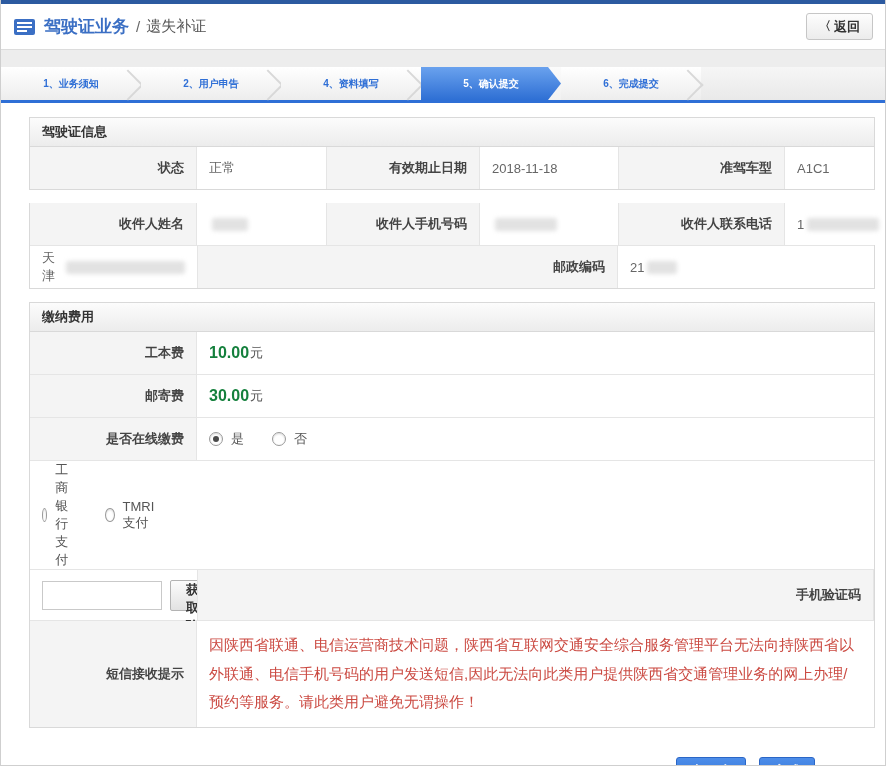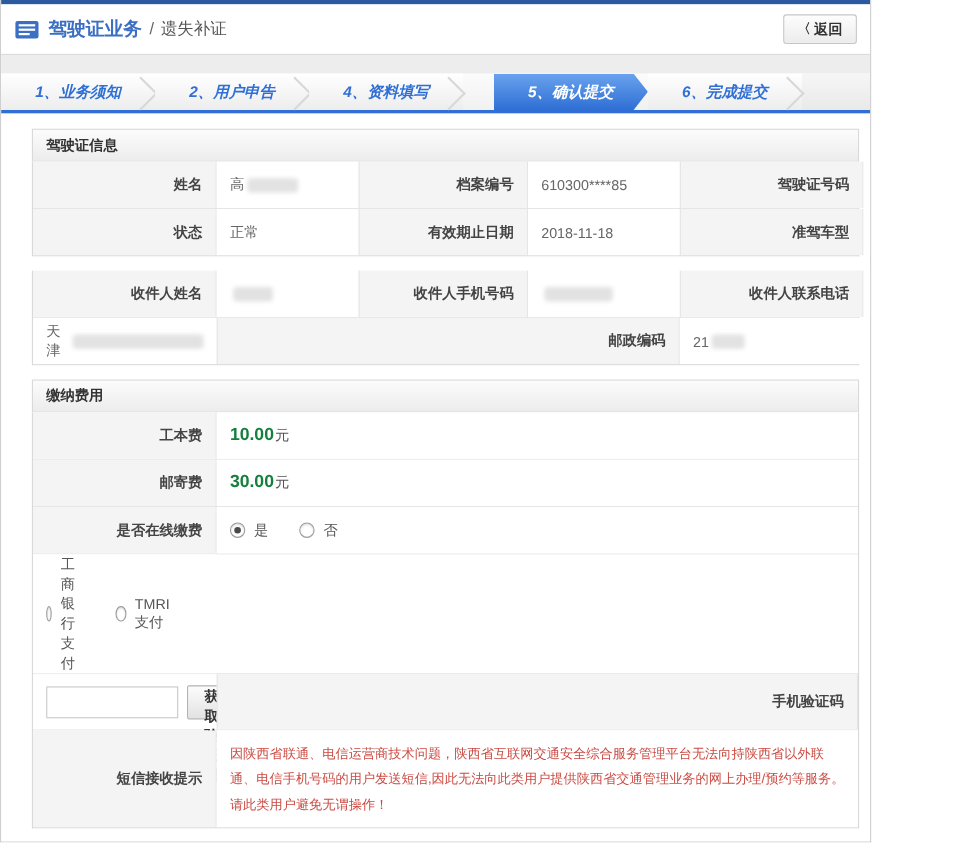--- a/index.html
+++ b/index.html
@@ -1,35 +1,35 @@
 <!DOCTYPE html>
 <html><head>
 <meta charset="utf-8">
 <style>
   * { margin:0; padding:0; box-sizing:border-box; }
   body { font-family:"Liberation Sans","DejaVu Sans",sans-serif; background:#fff; }
-  .page { width:792px; height:766px; border:1px solid #cfcfcf; border-top:none; background:#fff; overflow:hidden; }
+  .page { width:886px; height:766px; border:1px solid #cfcfcf; border-top:none; background:#fff; overflow:hidden; }
   .top-accent { height:4px; background:#2c5aa0; }
 
   
   .page-header { height:45px; display:flex; align-items:center; justify-content:space-between; padding:0 12px; background:#fff; }
   .title-area { display:flex; align-items:center; }
   .title-main { color:#3b6fc4; font-size:17px; font-weight:bold; margin:0 7px 0 8px; }
   .title-sep { color:#666; font-size:15px; margin-right:6px; }
   .title-sub { color:#555; font-size:15px; }
   .back-btn { height:27px; padding:0 12px; background:linear-gradient(#fdfdfd,#ececec); border:1px solid #c6c6c6; border-radius:3px; font-size:13px; color:#333; font-weight:bold; display:flex; align-items:center; gap:3px; cursor:pointer; font-family:inherit; }
   .back-chevron { font-size:12px; font-weight:bold; }
 
   .sub-band { height:18px; background:#ededed; border-top:1px solid #dcdcdc; }
 
   
   .steps { display:flex; height:36px; background:linear-gradient(#fbfbfb,#f1f1f1); border-bottom:3px solid #2f6fd6; }
-  .step { flex:0 0 140px; display:flex; align-items:center; justify-content:center; font-weight:bold; font-size:14px; color:#2f6fd6; position:relative; background:linear-gradient(#ffffff,#ededed);font-style:italic; }
+  .step { flex:0 0 140px; display:flex; align-items:center; justify-content:center; font-weight:bold; font-size:10px; color:#2f6fd6; position:relative; background:linear-gradient(#ffffff,#ededed); }
   .step:not(.active)::after { content:""; position:absolute; right:2px; top:7px; width:20px; height:20px; border-top:2px solid #d8d8d8; border-right:2px solid #d8d8d8; transform:rotate(45deg); background:transparent; }
-  .step.active { background:linear-gradient(#6aa2ee,#2e6fd4); color:#fff; clip-path:polygon(0 0,calc(100% - 13px) 0,100% 50%,calc(100% - 13px) 100%,0 100%);margin-left:28px; }
+  .step.active { background:linear-gradient(#6aa2ee,#2e6fd4); color:#fff; clip-path:polygon(0 0,calc(100% - 13px) 0,100% 50%,calc(100% - 13px) 100%,0 100%); }
   .step-filler { flex:1; background:linear-gradient(#f6f6f6,#e9e9e9); }
 
   
   main { padding:14px 10px 0; }
   .section { margin-bottom:13px;padding-left:18px; }
   .sec-head { height:30px; border:1px solid #d9d9d9; background:linear-gradient(#fcfcfc,#ececec); display:flex; align-items:center; padding:0 12px; font-weight:bold; color:#333; font-size:13px; }
   .sec-body { border:1px solid #d9d9d9; border-top:none; background:#fff; }
   .row { display:grid; }
   .row + .row { border-top:1px solid #e5e5e5; }
   .grid6 { grid-template-columns:167px 129px 154px 138px 167px 1fr; }
@@ -43,21 +43,21 @@
 
   
   .amount { color:#15803d; font-weight:bold; font-size:16px; }
   .unit { color:#555; font-size:13px; margin-left:1px; }
   .radio { display:inline-flex; align-items:center; gap:8px; margin-right:28px; cursor:pointer; color:#555; font-size:13px; }
   .radio .dot { width:14px; height:14px; border:1px solid #9a9a9a; border-radius:50%; background:#fff; display:inline-block; position:relative; box-shadow:inset 0 1px 2px rgba(0,0,0,.15); }
   .radio.checked .dot::after { content:""; position:absolute; left:3px; top:3px; right:3px; bottom:3px; border-radius:50%; background:#4a4a4a; }
   .code-input { width:120px; height:29px; border:1px solid #c9c9c9; padding:0 6px; font-size:13px; font-family:inherit; }
   .code-btn { margin-left:8px; height:31px; padding:0 15px; background:linear-gradient(#fcfcfc,#e2e2e2); border:1px solid #b3b3b3; border-radius:2px; font-weight:bold; font-size:13px; color:#333; cursor:pointer; font-family:inherit; }
   .notice-cell { padding:10px 12px; }
-  .notice { color:#cb4a42; font-size:12px; line-height:1.9; }
+  .notice { color:#cb4a42; font-size:15px; line-height:1.9; }
 
   
   .footer { display:flex; justify-content:flex-end; gap:13px; padding:16px 60px 18px 0; }
   .btn-primary { min-width:56px; height:30px; padding:0 13px; background:linear-gradient(#4d8de9,#2e6fd4); color:#fff; border:1px solid #2b66c6; border-radius:3px; font-weight:bold; font-size:14px; cursor:pointer; font-family:inherit; }
 </style>
 </head>
 <body>
 
 <div class="page">
   <div class="top-accent"></div>
@@ -100,36 +100,20 @@
       </div>
     <div class="step-filler"></div>
   </nav>
 
   <main>
 
     <section class="section">
       <div class="sec-head">驾驶证信息</div>
       <div class="sec-body">
         <div class="row grid6">
-          <div class="cell label">姓名</div>
-          <div class="cell">
-              <span>高</span>
-              <span class="redact" style="width:46px"></span>
-            </div>
-          <div class="cell label">档案编号</div>
-          <div class="cell">
-              <span>610300****85</span>
-            </div>
-          <div class="cell label">驾驶证号码</div>
-          <div class="cell">
-              <span>6103</span>
-              <span class="redact" style="width:108px"></span>
-            </div>
-        </div>
-        <div class="row grid6">
           <div class="cell label">状态</div>
           <div class="cell">
               <span>正常</span>
             </div>
           <div class="cell label">有效期止日期</div>
           <div class="cell">
               <span>2018-11-18</span>
             </div>
           <div class="cell label">准驾车型</div>
           <div class="cell">

